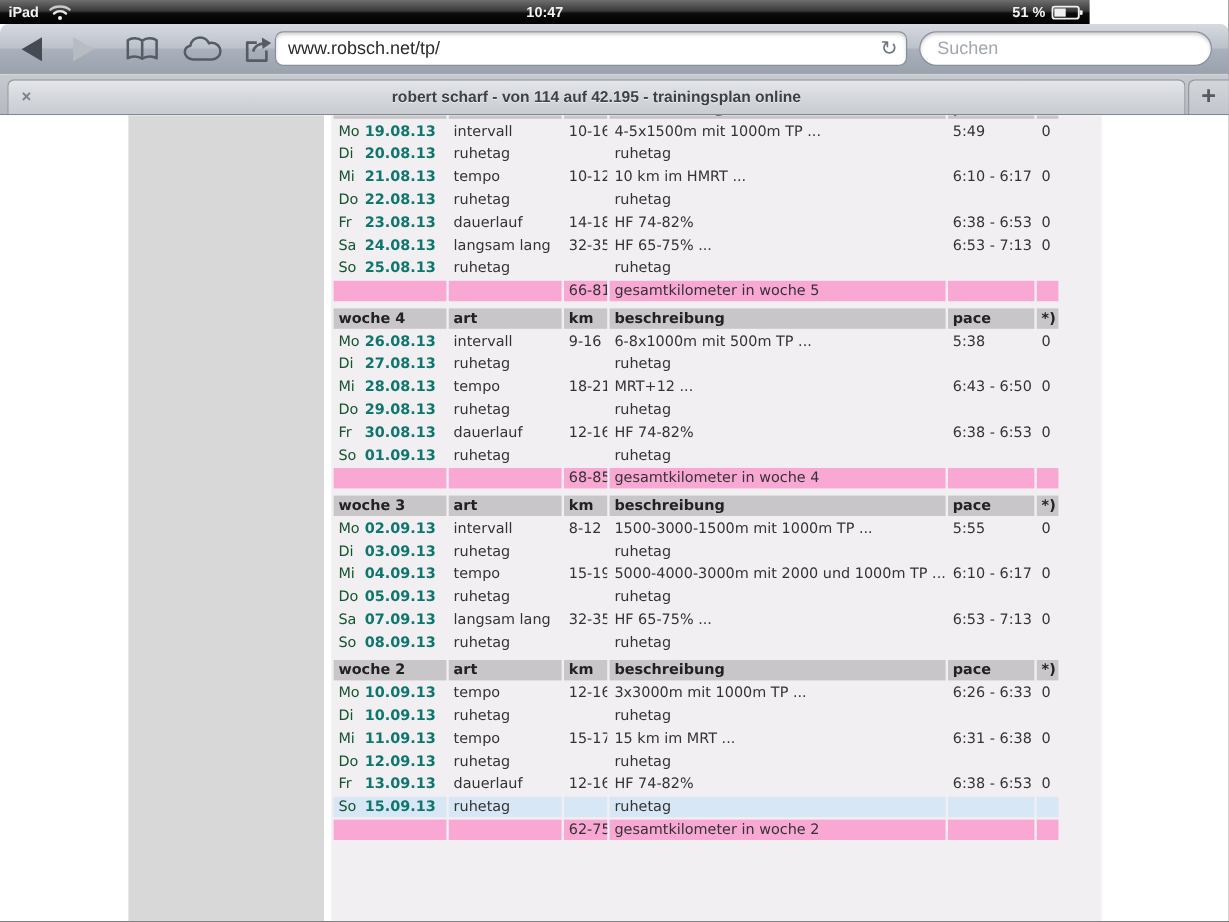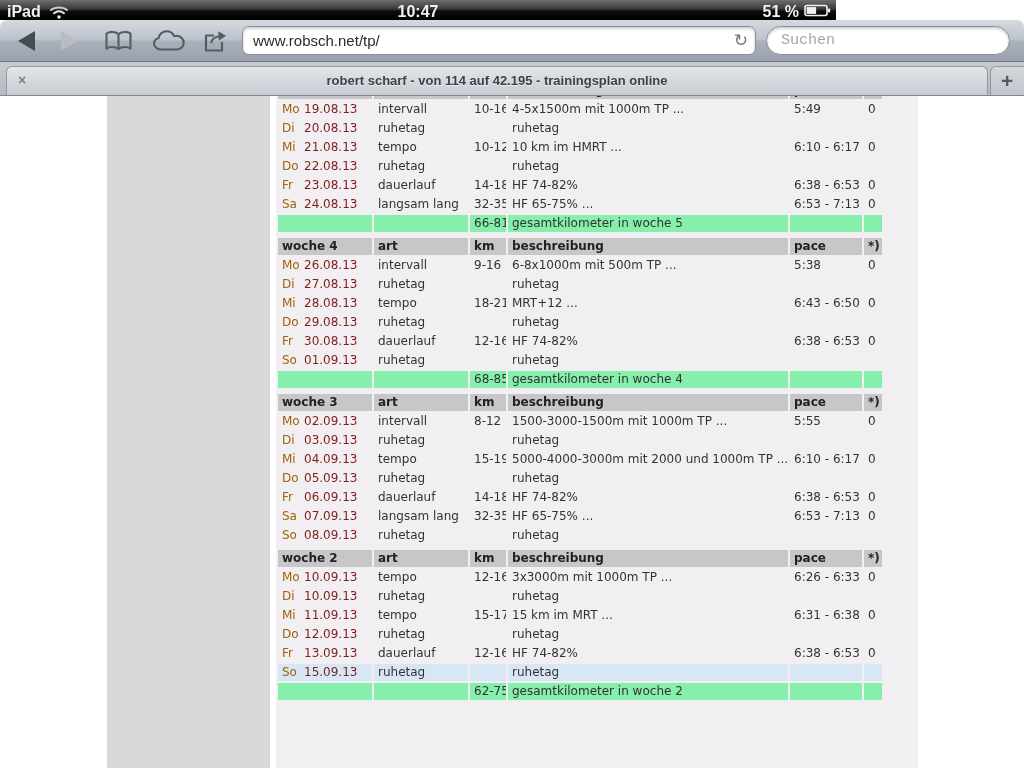--- a/index.html
+++ b/index.html
@@ -1,49 +1,49 @@
 <!DOCTYPE html>
 <html><head>
 <meta charset="utf-8">
 <style>
   * { margin:0; padding:0; box-sizing:border-box; }
   html,body { width:1024px; height:768px; overflow:hidden; background:#000;
               font-family:"Liberation Sans", sans-serif; }
   .screen { position:relative; width:1024px; height:768px; background:#fff; overflow:hidden; }
 
   
-  .status-bar { position:absolute; top:0; left:0; width:836px; height:20px;
+  .status-bar { position:absolute; top:0; left:0; width:908px; height:20px;
     background:linear-gradient(180deg,#6e6e6e 0%,#3a3a3a 45%,#0c0c0c 55%,#000 100%);
-    color:#f2f2f2; font-size:16px; font-weight:bold; }
+    color:#f2f2f2; font-size:12px; font-weight:bold; }
   .sb-left { position:absolute; left:7px; top:3px; display:flex; align-items:center; }
   .sb-time { position:absolute; left:0; right:0; top:3px; text-align:center; }
   .sb-right { position:absolute; right:5px; top:3px; display:flex; align-items:flex-start; }
   .wifi-icon { margin-left:9px; margin-top:1px; }
   .battery-icon { margin-left:5px; margin-top:1px; }
 
   
   .toolbar { position:absolute; top:20px; left:0; width:1024px; height:42px;
     background:linear-gradient(180deg,#d6dae0 0%,#bcc2cb 48%,#a9b0bb 52%,#9aa2ae 100%);
     border-bottom:1px solid #6f7680; border-radius:7px 7px 0 0;
     display:flex; align-items:center; }
   .nav-arrow { width:0; height:0; border-top:10px solid transparent; border-bottom:10px solid transparent; }
   .back { margin-left:18px; border-right:17px solid #454b53; }
   .forward { margin-left:26px; border-left:17px solid #b7bcc3; }
   .tb-icon { display:block; }
   .icon-book { margin-left:26px; }
   .icon-cloud { margin-left:19px; }
   .icon-share { margin-left:16px; }
-  .url-field { position:relative; flex:1; margin-left:13px; height:29px; background:#fff;
+  .url-field { position:relative; flex:1; height:29px; background:#fff;
     border:1px solid #878e98; border-radius:7px; box-shadow:inset 0 2px 3px rgba(0,0,0,0.18); }
   .url-field input { position:absolute; left:0; top:0; width:100%; height:27px; border:none; outline:none;
     background:transparent; font-family:"Liberation Sans",sans-serif; font-size:15px; color:#2b2b2b; padding:0 30px 0 10px; }
   .refresh { position:absolute; right:7px; top:3px; font-size:17px; color:#6f7681; cursor:default; }
   .search-field { width:244px; height:29px; margin-left:10px; margin-right:14px; background:#fff;
     border:1px solid #878e98; border-radius:15px; box-shadow:inset 0 2px 3px rgba(0,0,0,0.18);
-    font-family:Liberation Mono, monospace; font-size:15px; color:#2b2b2b; padding:0 14px; outline:none; }
+    font-family:Liberation Sans, sans-serif; font-size:15px; color:#2b2b2b; padding:0 14px; outline:none; }
   .search-field::placeholder { color:#a2a7af; }
 
   
   .tab-bar { position:absolute; top:62px; left:0; width:1024px; height:34px;
     background:linear-gradient(180deg,#c7cacf 0%,#b5b9c0 100%);
     border-bottom:1px solid #81878f; }
   .tab { position:absolute; left:6px; right:36px; top:4px; bottom:0;
     background:linear-gradient(180deg,#e4e6e9 0%,#d3d6db 55%,#c9cdd3 100%);
     border:1px solid #959aa2; border-bottom:none; border-radius:6px 6px 0 0; }
   .tab-close { position:absolute; left:11px; top:5px; font-size:14px; font-weight:bold; color:#7e838b; }
@@ -58,24 +58,24 @@
   
   .content { position:absolute; top:96px; left:0; width:1024px; height:672px; background:#fff; overflow:hidden; }
   .side-block { position:absolute; left:107px; top:0; width:163px; height:672px; background:#d8d8d8; }
   .page-area { position:absolute; left:276px; top:0; width:642px; height:672px; background:#f1eff1; overflow:hidden; }
 
   .week-table { border-collapse:separate; border-spacing:2px; table-layout:fixed; width:608px;
     font-family:"DejaVu Sans", sans-serif; font-size:12px; color:#333; margin-bottom:2px; }
   .page-area .week-table:first-child { margin-top:-16px; }
   .week-table td { height:17px; line-height:15px; padding:1px 4px; white-space:nowrap; overflow:hidden; vertical-align:middle; }
   tr.head td { background:#c8c6c8; font-weight:bold; color:#222; }
-  tr.summary td { background:#86efac; }
+  tr.summary td { background:#f9a8d4; }
   tr.hl td { background:#d7e7f6; }
-  .day { display:inline-block; width:22px; color:#a16207; text-decoration:none; }
-  .date { color:#7f1d1d; }
+  .day { display:inline-block; width:22px; color:#14532d; text-decoration:none; }
+  .date { color:#0f766e;font-weight:bold; }
 </style>
 </head>
 <body>
 
 <div class="screen">
 
   <div class="status-bar">
     <div class="sb-left">
       <span>iPad</span>
       <svg class="wifi-icon" width="18" height="13" viewBox="0 0 18 13">
@@ -188,20 +188,28 @@
                 <td>0</td>
               </tr>
               <tr>
                 <td><a class="day">Sa</a><span class="date">24.08.13</span></td>
                 <td>langsam lang</td>
                 <td>32-35</td>
                 <td>HF 65-75% ...</td>
                 <td>6:53 - 7:13</td>
                 <td>0</td>
               </tr>
+              <tr>
+                <td><a class="day">So</a><span class="date">25.08.13</span></td>
+                <td>ruhetag</td>
+                <td></td>
+                <td>ruhetag</td>
+                <td></td>
+                <td></td>
+              </tr>
               <tr class="summary">
                 <td></td>
                 <td></td>
                 <td>66-81</td>
                 <td>gesamtkilometer in woche 5</td>
                 <td></td>
                 <td></td>
               </tr>
             </tbody>
           </table>
@@ -325,28 +333,20 @@
               </tr>
               <tr>
                 <td><a class="day">Do</a><span class="date">05.09.13</span></td>
                 <td>ruhetag</td>
                 <td></td>
                 <td>ruhetag</td>
                 <td></td>
                 <td></td>
               </tr>
               <tr>
-                <td><a class="day">Fr</a><span class="date">06.09.13</span></td>
-                <td>dauerlauf</td>
-                <td>14-18</td>
-                <td>HF 74-82%</td>
-                <td>6:38 - 6:53</td>
-                <td>0</td>
-              </tr>
-              <tr>
                 <td><a class="day">Sa</a><span class="date">07.09.13</span></td>
                 <td>langsam lang</td>
                 <td>32-35</td>
                 <td>HF 65-75% ...</td>
                 <td>6:53 - 7:13</td>
                 <td>0</td>
               </tr>
               <tr>
                 <td><a class="day">So</a><span class="date">08.09.13</span></td>
                 <td>ruhetag</td>

